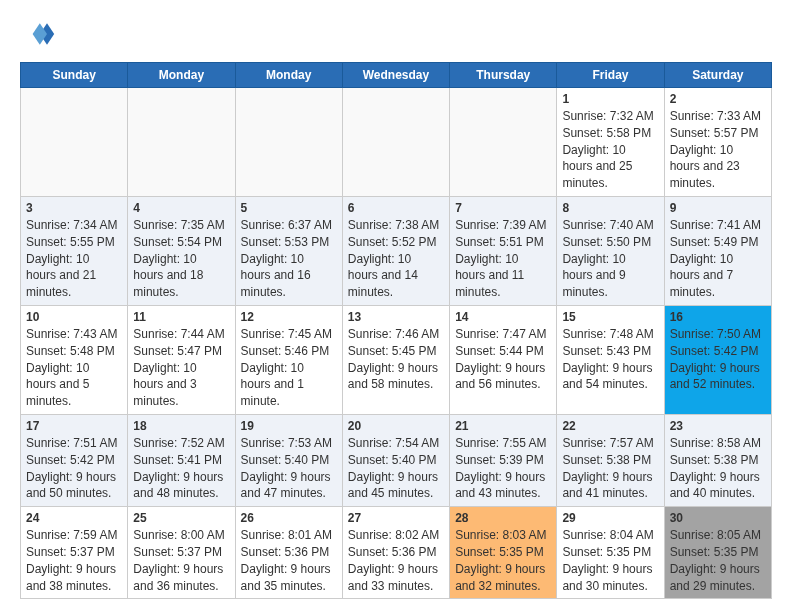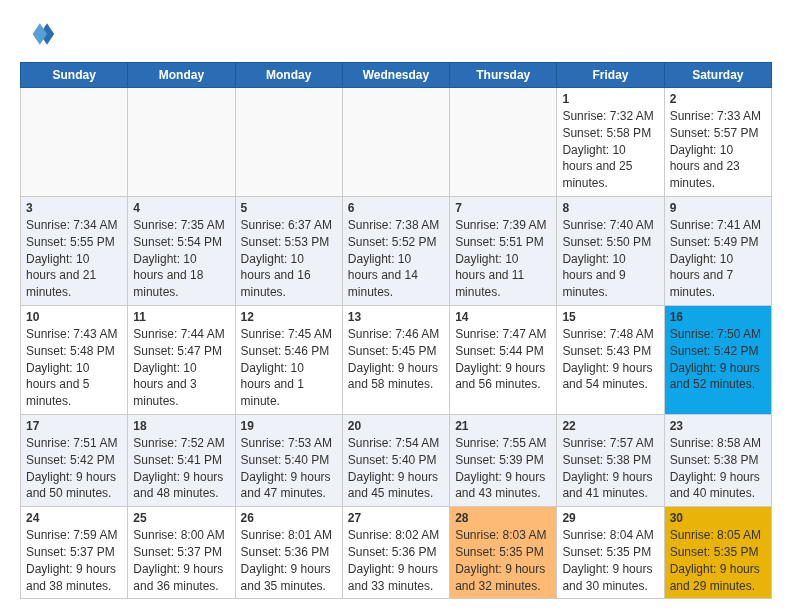--- a/index.html
+++ b/index.html
@@ -317,21 +317,21 @@
             <div class="day-info">Sunrise: 8:03 AM
 Sunset: 5:35 PM
 Daylight: 9 hours and 32 minutes.</div>
           </td>
           <td style="background: rgb(255, 255, 255);">
             <span class="day-num">29</span>
             <div class="day-info">Sunrise: 8:04 AM
 Sunset: 5:35 PM
 Daylight: 9 hours and 30 minutes.</div>
           </td>
-          <td style="background: #eab308;">
+          <td style="background: #a3a3a3;">
             <span class="day-num">30</span>
             <div class="day-info">Sunrise: 8:05 AM
 Sunset: 5:35 PM
 Daylight: 9 hours and 29 minutes.</div>
           </td>
         </tr>
       </tbody>
   </table>
 </div>
 

